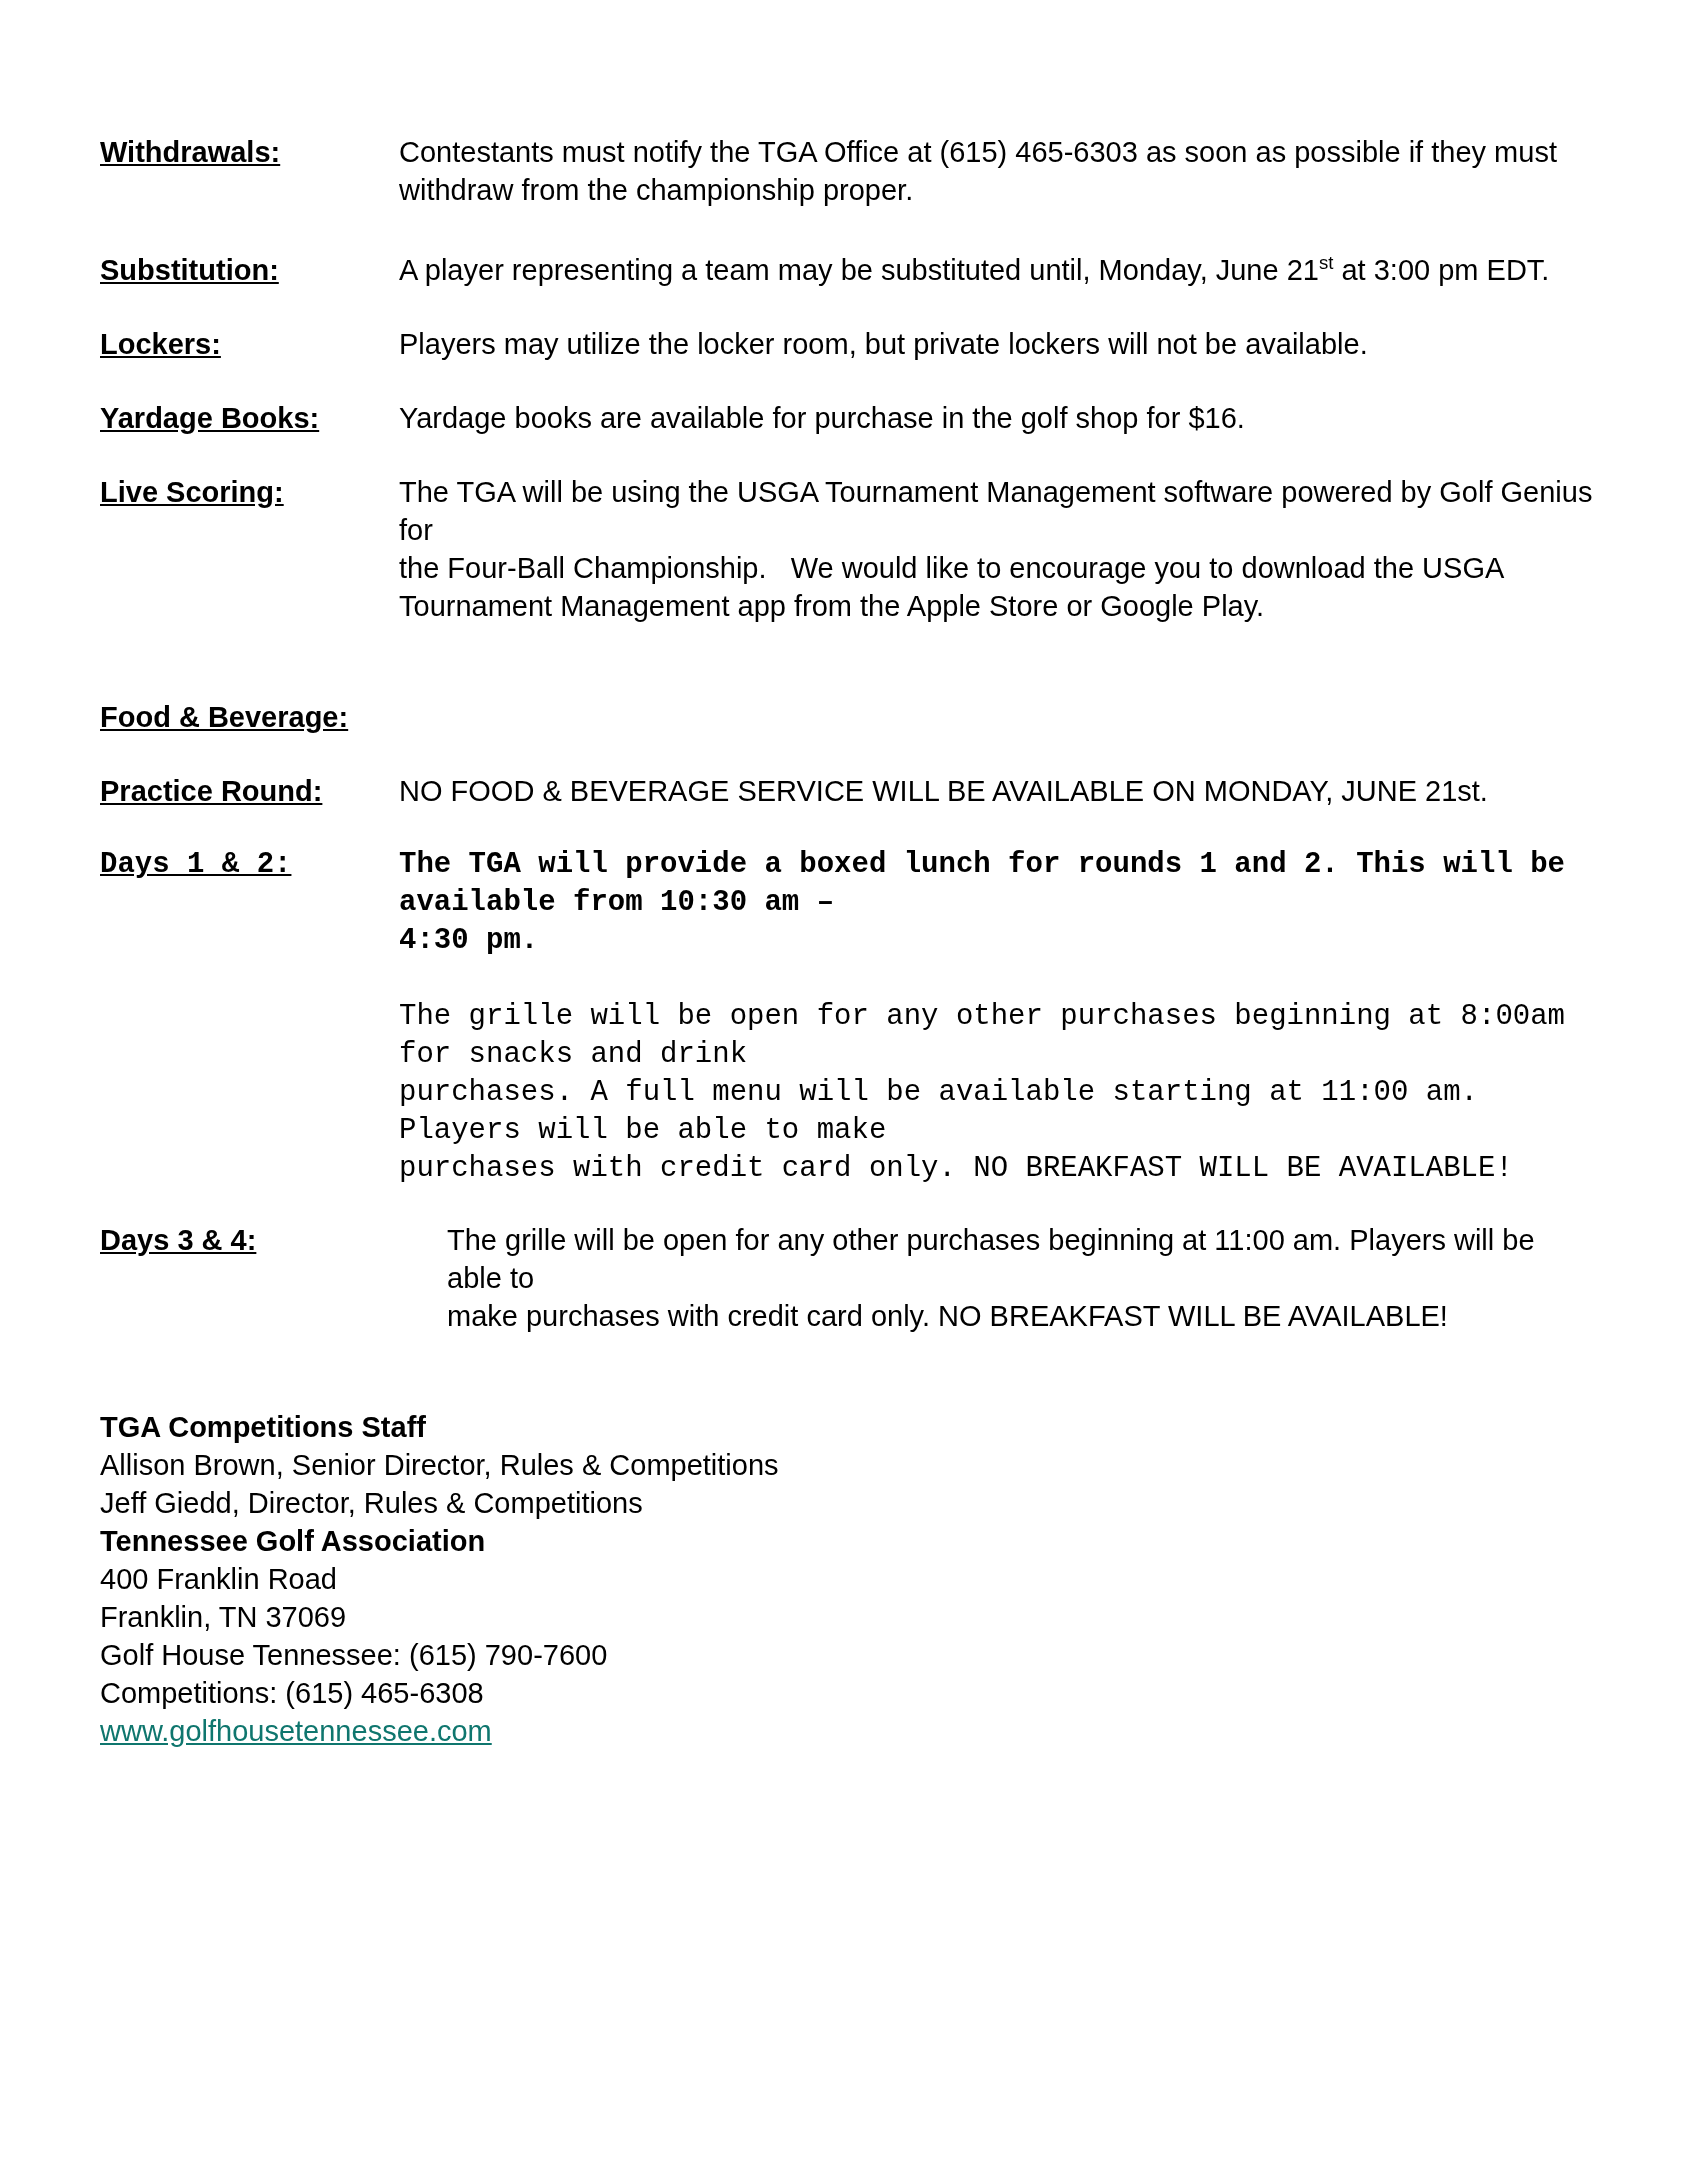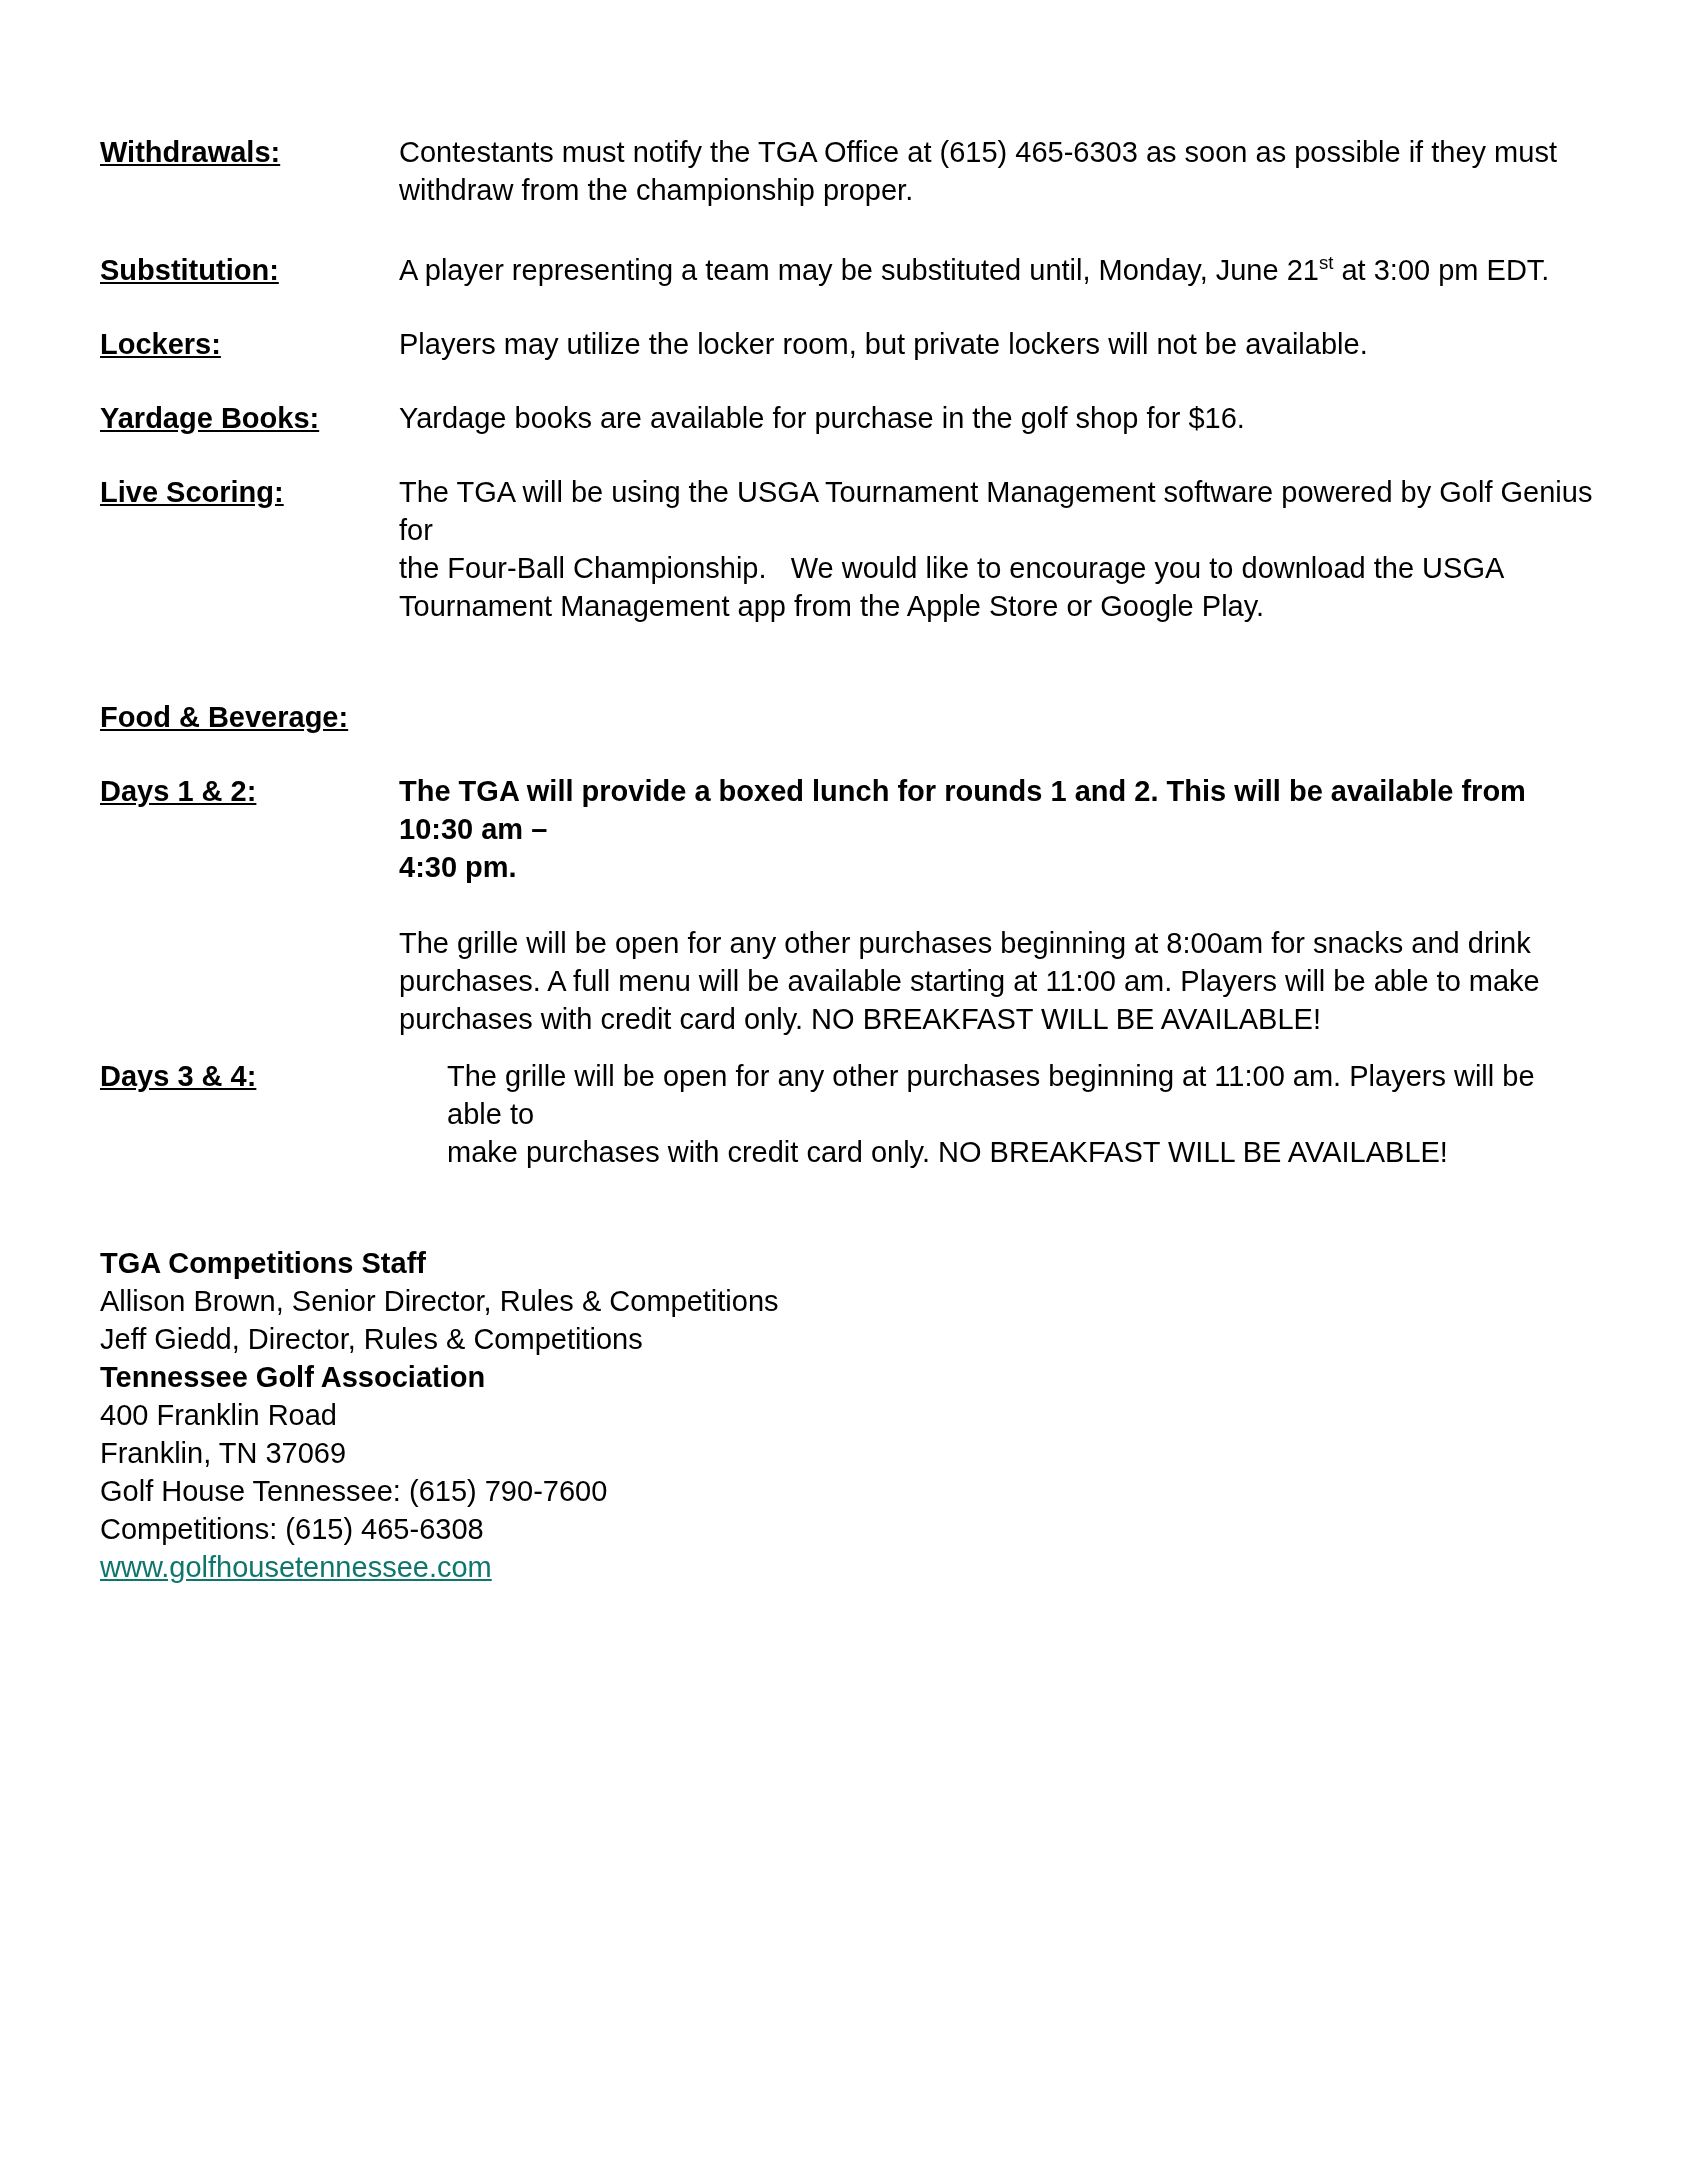--- a/index.html
+++ b/index.html
@@ -32,21 +32,21 @@
     white-space: pre-wrap;
   }
   .label {
     font-weight: 700;
     text-decoration: underline;
   }
   .bold { font-weight: 700; }
   .mb-withdrawals { margin-bottom: 42px; }
   .mb-std { margin-bottom: 36px; }
   .mb-big { margin-bottom: 73px; }
-  .mb-days12 { margin-bottom: 19px; }
+  .mb-days12 { margin-bottom: 33px; font-family: Liberation Mono, monospace; }
   .mb-days34 { margin-bottom: 73px; gap: 48px; }
   .para2 { margin-top: 38px; }
   .heading {
     font-weight: 700;
     text-decoration: underline;
   }
   sup.ord {
     font-size: 18.6px;
     line-height: 0;
     vertical-align: super;
@@ -99,20 +99,26 @@
     </div>
     <div class="body-col">The TGA will be using the USGA Tournament Management software powered by Golf Genius for
 the Four-Ball Championship.   We would like to encourage you to download the USGA
 Tournament Management app from the Apple Store or Google Play.</div>
   </div>
 
   <div class="mb-std">
     <span class="heading">Food &amp; Beverage:</span>
   </div>
 
+  <div class="row mb-std">
+    <div class="label-col">
+      <span class="label">Practice Round:</span>
+    </div>
+    <div class="body-col">NO FOOD &amp; BEVERAGE SERVICE WILL BE AVAILABLE ON MONDAY, JUNE 21st.</div>
+  </div>
 
   <div class="row mb-days12">
     <div class="label-col">
       <span class="label">Days 1 &amp; 2:</span>
     </div>
     <div style="flex:1">
       <div class="body-col bold" style="flex:none">The TGA will provide a boxed lunch for rounds 1 and 2. This will be available from 10:30 am –
 4:30 pm.</div>
       <div class="body-col para2" style="flex:none">The grille will be open for any other purchases beginning at 8:00am for snacks and drink
 purchases. A full menu will be available starting at 11:00 am. Players will be able to make

